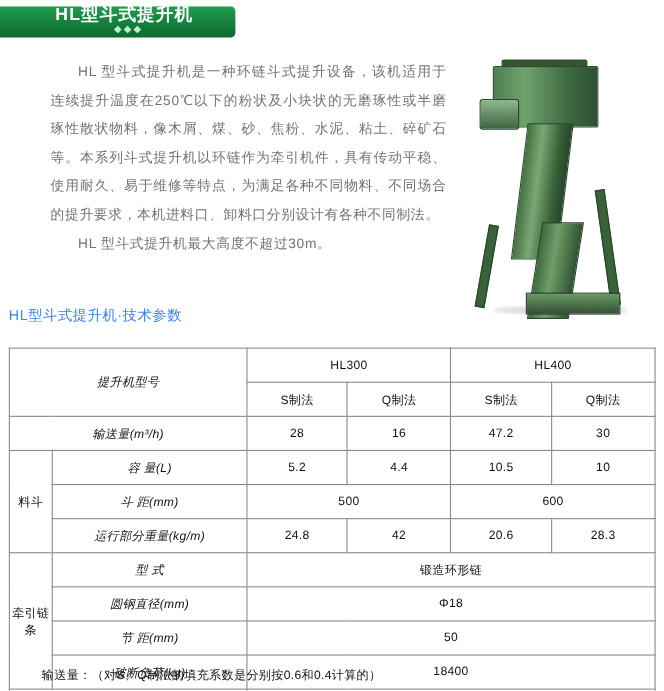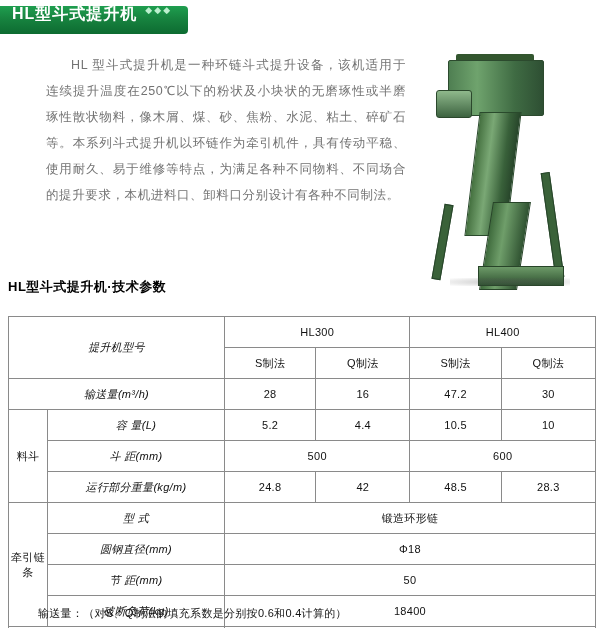--- a/index.html
+++ b/index.html
@@ -19,28 +19,30 @@
     position: relative;
     width: 604px;
     height: 628px;
   }
 
   
   .title-bar {
     position: absolute;
     left: 0;
     top: 6px;
-    width: 188px;
+    width: 214px;
     height: 28px;
     background: linear-gradient(to bottom, #1f9e4f 0%, #17833f 45%, #0d6b31 100%);
     border-top-right-radius: 4px;
     border-bottom-right-radius: 4px;
     display: flex;
+    align-items: center;
     padding-left: 12px;
     box-sizing: border-box;
+    flex-direction: column;
   }
   .title-bar .title-text {
     color: #ffffff;
     font-size: 16px;
     font-weight: bold;
     letter-spacing: 1px;
     line-height: 1;
   }
   .title-bar .diamonds {
     margin-left: 8px;
@@ -152,22 +154,22 @@
     height: 8px;
     background: radial-gradient(ellipse at center, rgba(80,80,80,0.35), rgba(255,255,255,0));
   }
 
   
   .section-head {
     position: absolute;
     left: 8px;
     top: 278px;
     font-size: 13px;
-    font-weight: bold;
-    color: #000000;
+    font-weight: normal;
+    color: #3b82f6;
     letter-spacing: 0.5px;
   }
 
   
   .spec-table {
     position: absolute;
     left: 8px;
     top: 316px;
     width: 588px;
     border-collapse: collapse;
@@ -210,20 +212,21 @@
 
 <div class="page">
 
   <div class="title-bar">
     <span class="title-text">HL型斗式提升机</span>
     <span class="diamonds">◆◆◆</span>
   </div>
 
   <div class="intro">
     <p>HL 型斗式提升机是一种环链斗式提升设备，该机适用于连续提升温度在250℃以下的粉状及小块状的无磨琢性或半磨琢性散状物料，像木屑、煤、砂、焦粉、水泥、粘土、碎矿石等。本系列斗式提升机以环链作为牵引机件，具有传动平稳、使用耐久、易于维修等特点，为满足各种不同物料、不同场合的提升要求，本机进料口、卸料口分别设计有各种不同制法。</p>
+    <p>HL 型斗式提升机最大高度不超过30m。</p>
   </div>
 
   <div class="photo">
     <div class="head-top"></div>
     <div class="machine-head"></div>
     <div class="motor"></div>
     <div class="body-col"></div>
     <div class="body-col2"></div>
     <div class="leg l1"></div>
     <div class="leg l2"></div>
@@ -267,21 +270,21 @@
       <tr>
         <td class="label">斗 距(mm)</td>
         <td colspan="2">500</td>
         <td colspan="2">600</td>
       </tr>
 
       <tr>
         <td class="label">运行部分重量(kg/m)</td>
         <td>24.8</td>
         <td>42</td>
-        <td>48.5</td>
+        <td>20.6</td>
         <td>28.3</td>
       </tr>
 
       <tr>
         <td class="group" rowspan="4">牵引链条</td>
         <td class="label">型 式</td>
         <td colspan="4">锻造环形链</td>
       </tr>
       <tr>
         <td class="label">圆钢直径(mm)</td>

